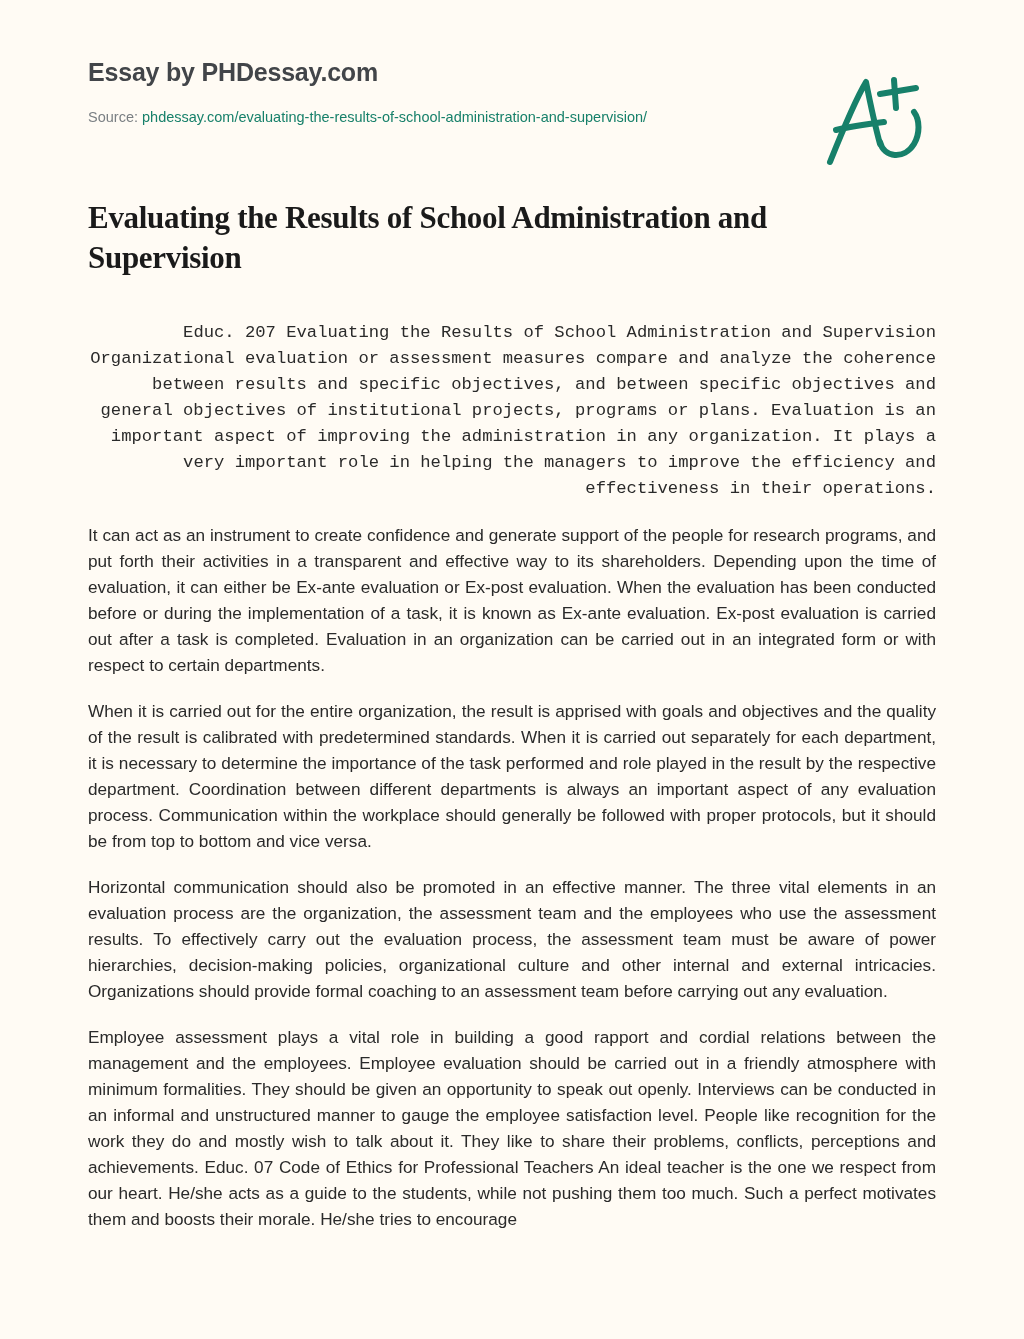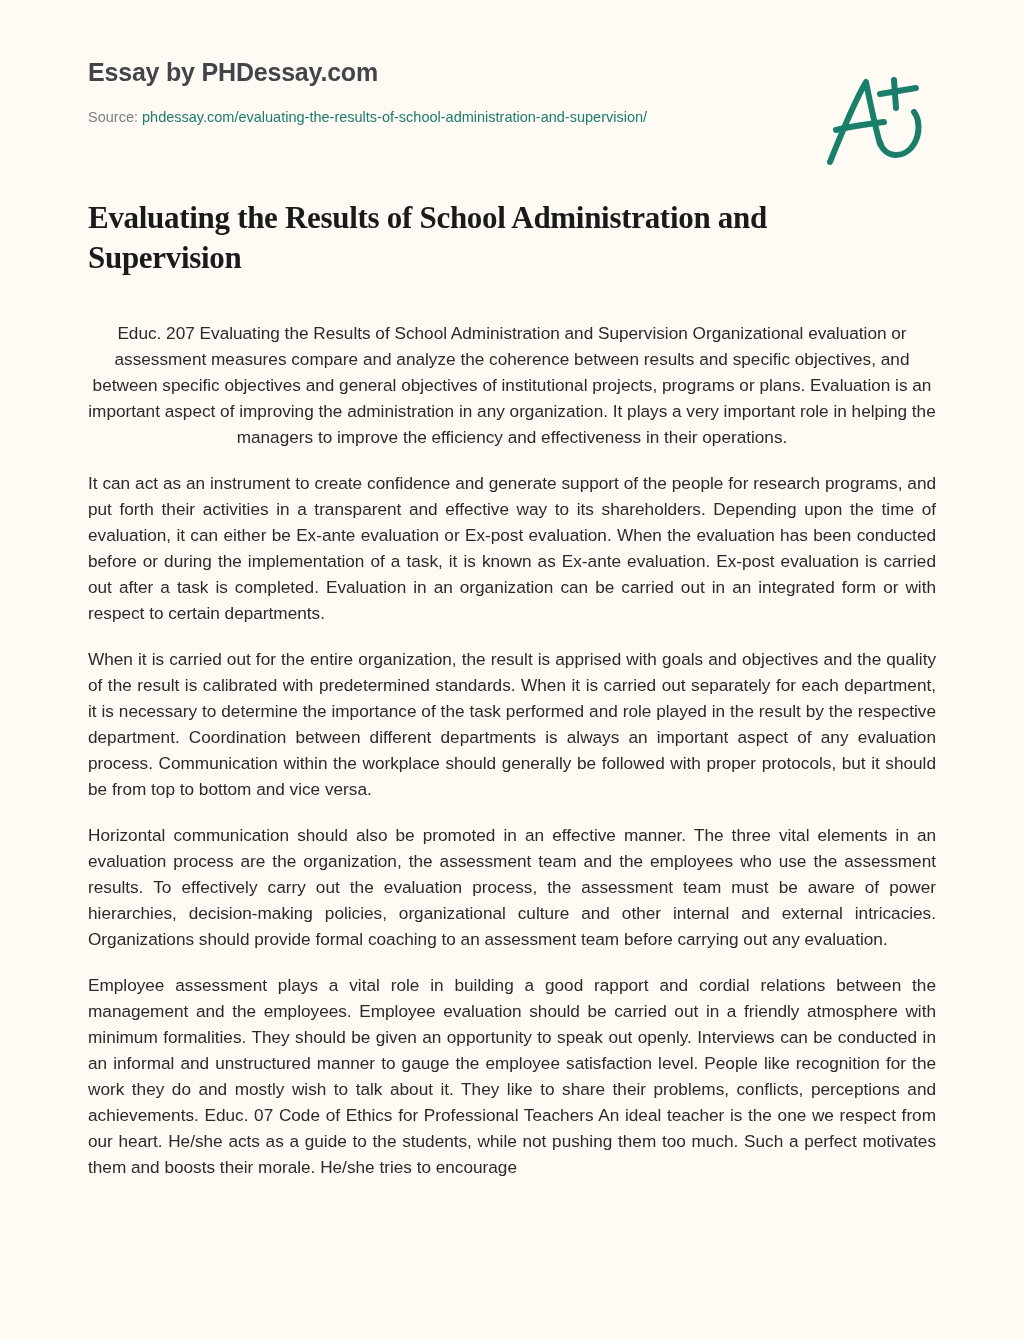--- a/index.html
+++ b/index.html
@@ -71,21 +71,22 @@
       overflow: hidden;
     }
     .content p {
       margin: 0 0 20px 0;
       font-size: 17.2px;
       line-height: 26px;
       color: #2a2a2a;
       text-align: justify;
     }
     .content p.ragged {
-      text-align: center;
+      text-align: right;
+      font-family: Liberation Mono, monospace;
     }
   </style>
 </head>
 <body>
 
 <div class="page">
 
   <div class="brand">Essay by PHDessay.com</div>
 
   <div class="source">

